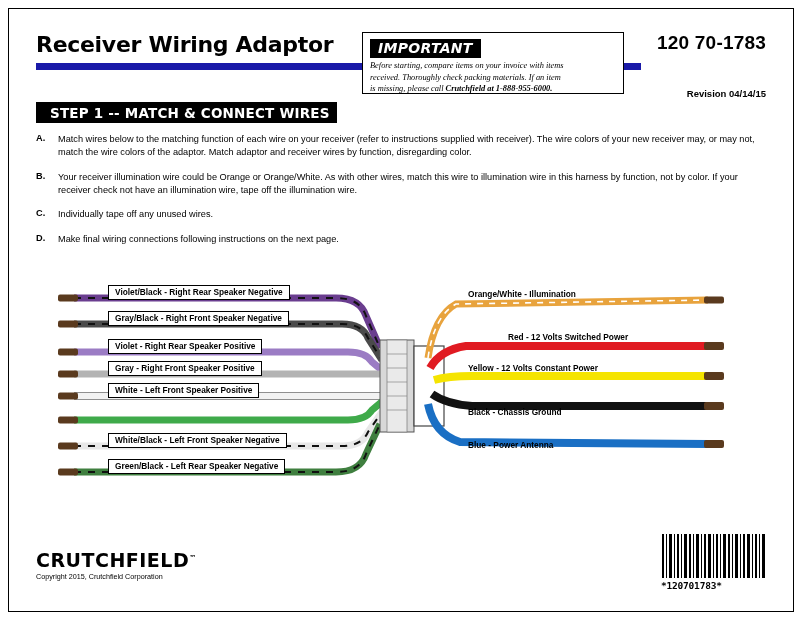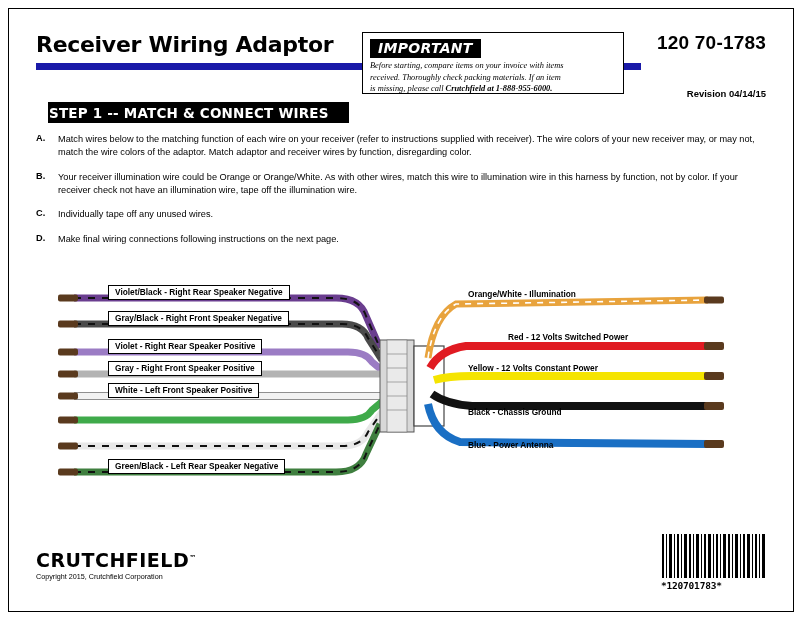--- a/index.html
+++ b/index.html
@@ -99,33 +99,33 @@
     line-height: 1.38;
     font-family: "Liberation Serif", serif;
   }
   .important-text b {
     font-weight: bold;
   }
 
   
   .step-bar {
     position: absolute;
-    left: 48px;
+    left: 36px;
     top: 102px;
     width: 301px;
     height: 21px;
     background: #000;
     color: #fff;
     font-size: 13.5px;
     font-weight: bold;
     font-family: "DejaVu Sans", sans-serif;
     letter-spacing: 0.2px;
     display: flex;
     align-items: center;
-    padding-left: 1px;
+    padding-left: 14px;
     box-sizing: border-box;
   }
 
   
   .instructions {
     position: absolute;
     left: 36px;
     top: 133px;
     width: 720px;
   }
@@ -317,20 +317,21 @@
         <path d="M392,128 Q398,158 424,166 L672,168" stroke="#1a6fc4" stroke-width="8" fill="none"></path>
         <rect x="668" y="164" width="20" height="8" rx="2" fill="#5a3a1e"></rect>
       </g>
     </svg>
 
     <div class="wire-label" style="left:72px; top:9px;">Violet/Black - Right Rear Speaker Negative</div>
     <div class="wire-label" style="left:72px; top:35px;">Gray/Black - Right Front Speaker Negative</div>
     <div class="wire-label" style="left:72px; top:63px;">Violet - Right Rear Speaker Positive</div>
     <div class="wire-label" style="left:72px; top:85px;">Gray - Right Front Speaker Positive</div>
     <div class="wire-label" style="left:72px; top:107px;">White - Left Front Speaker Positive</div>
+    <div class="wire-label" style="left:72px; top:157px;">White/Black - Left Front Speaker Negative</div>
     <div class="wire-label" style="left:72px; top:183px;">Green/Black - Left Rear Speaker Negative</div>
 
     <div class="wire-label right" style="left:432px; top:12px;">Orange/White - Illumination</div>
     <div class="wire-label right" style="left:432px; top:55px;padding-left:40px;">Red - 12 Volts Switched Power</div>
     <div class="wire-label right" style="left:432px; top:86px;">Yellow - 12 Volts Constant Power</div>
     <div class="wire-label right" style="left:432px; top:130px;">Black - Chassis Ground</div>
     <div class="wire-label right" style="left:432px; top:163px;">Blue - Power Antenna</div>
   </div>
 
   <div class="logo">

